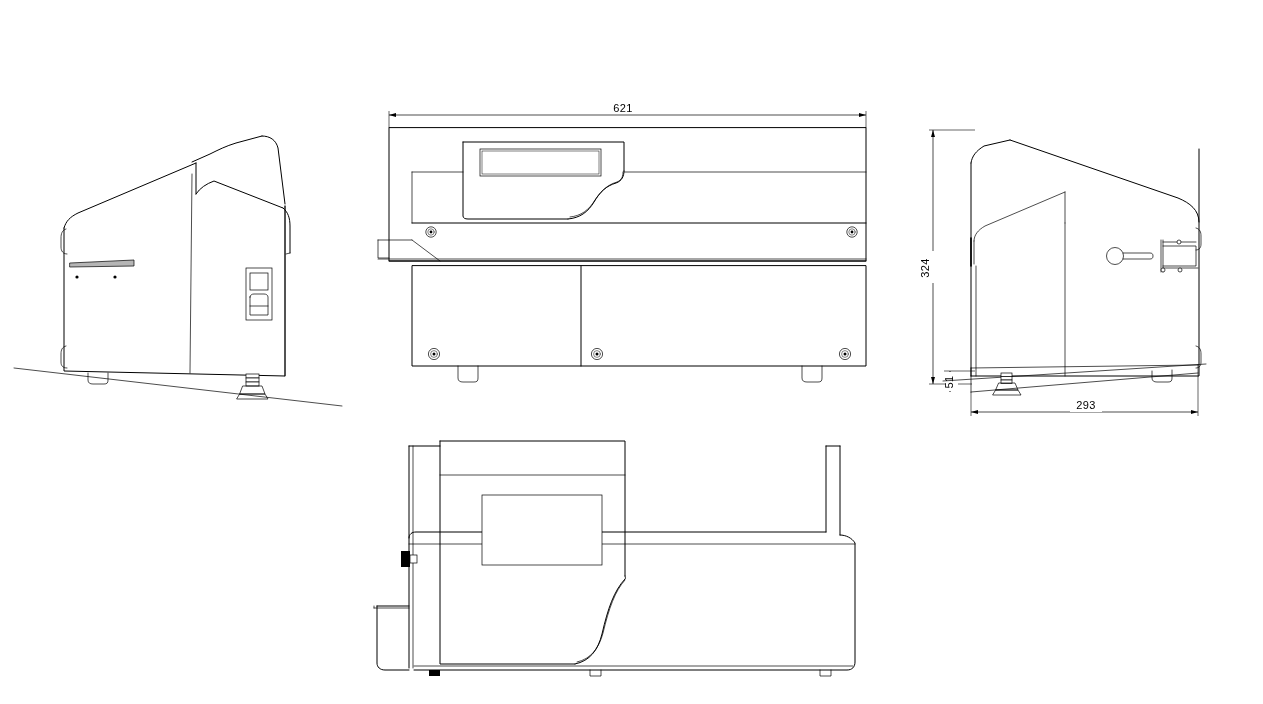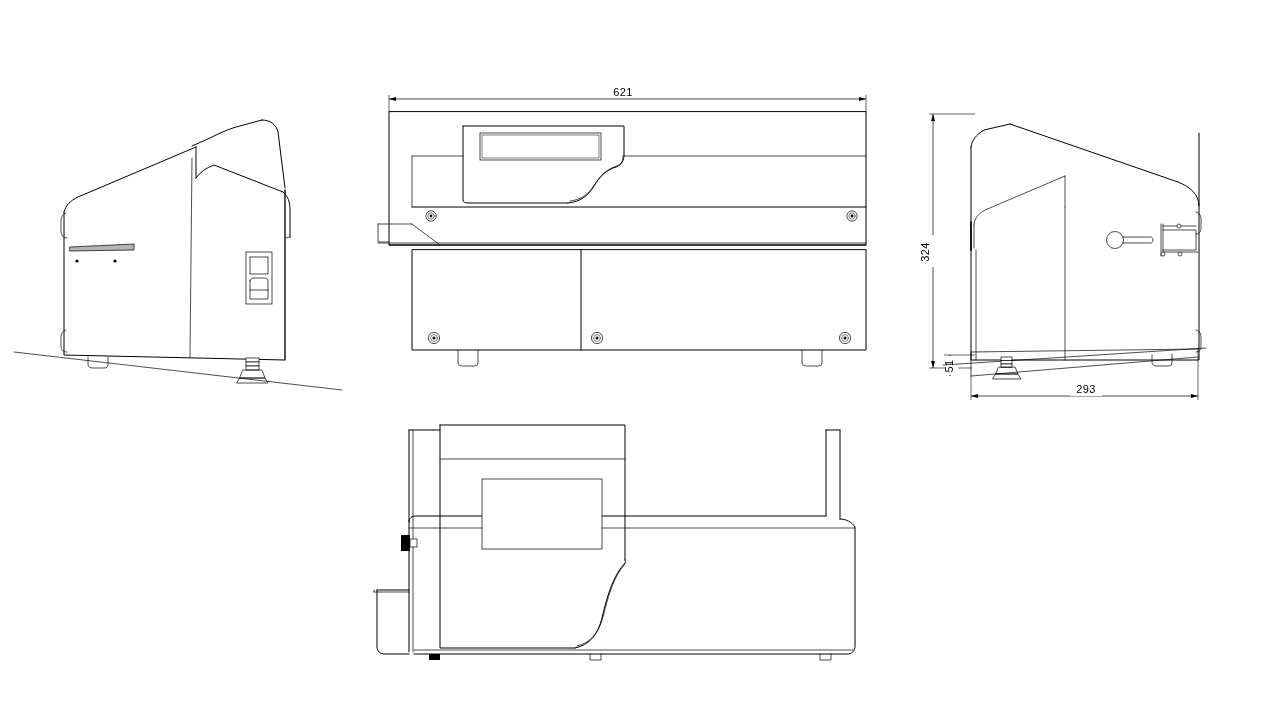--- a/index.html
+++ b/index.html
@@ -2,21 +2,21 @@
 <html><head>
 <meta charset="utf-8">
 <title>Technical Drawing</title>
 <style>
   html,body{margin:0;padding:0;background:#ffffff;}
   body{
     width:1263px;height:704px;
     font-family:"Liberation Sans", sans-serif;
     overflow:hidden;position:relative;
   }
-  #sheet{position:absolute;left:0;top:0;width:1263px;height:580px;background:#86efac;}
+  #sheet{position:absolute;left:0;top:16px;width:1263px;height:580px;background:#86efac;}
   svg{display:block;}
   .ln{fill:none;stroke:#000;stroke-width:1;stroke-linecap:round;stroke-linejoin:round;}
   .thin{fill:none;stroke:#000;stroke-width:0.7;stroke-linecap:round;stroke-linejoin:round;}
   .hair{fill:none;stroke:#1a1a1a;stroke-width:0.55;stroke-linecap:round;stroke-linejoin:round;}
   .thick{fill:none;stroke:#000;stroke-width:1.6;stroke-linecap:round;stroke-linejoin:round;}
   .dimline{fill:none;stroke:#000;stroke-width:0.7;}
   .extline{fill:none;stroke:#000;stroke-width:0.6;}
   .whtthin{fill:#ffffff;stroke:#000;stroke-width:0.7;}
   .gry{fill:#b5b5b5;stroke:none;}
   .blk{fill:#000;stroke:none;}

